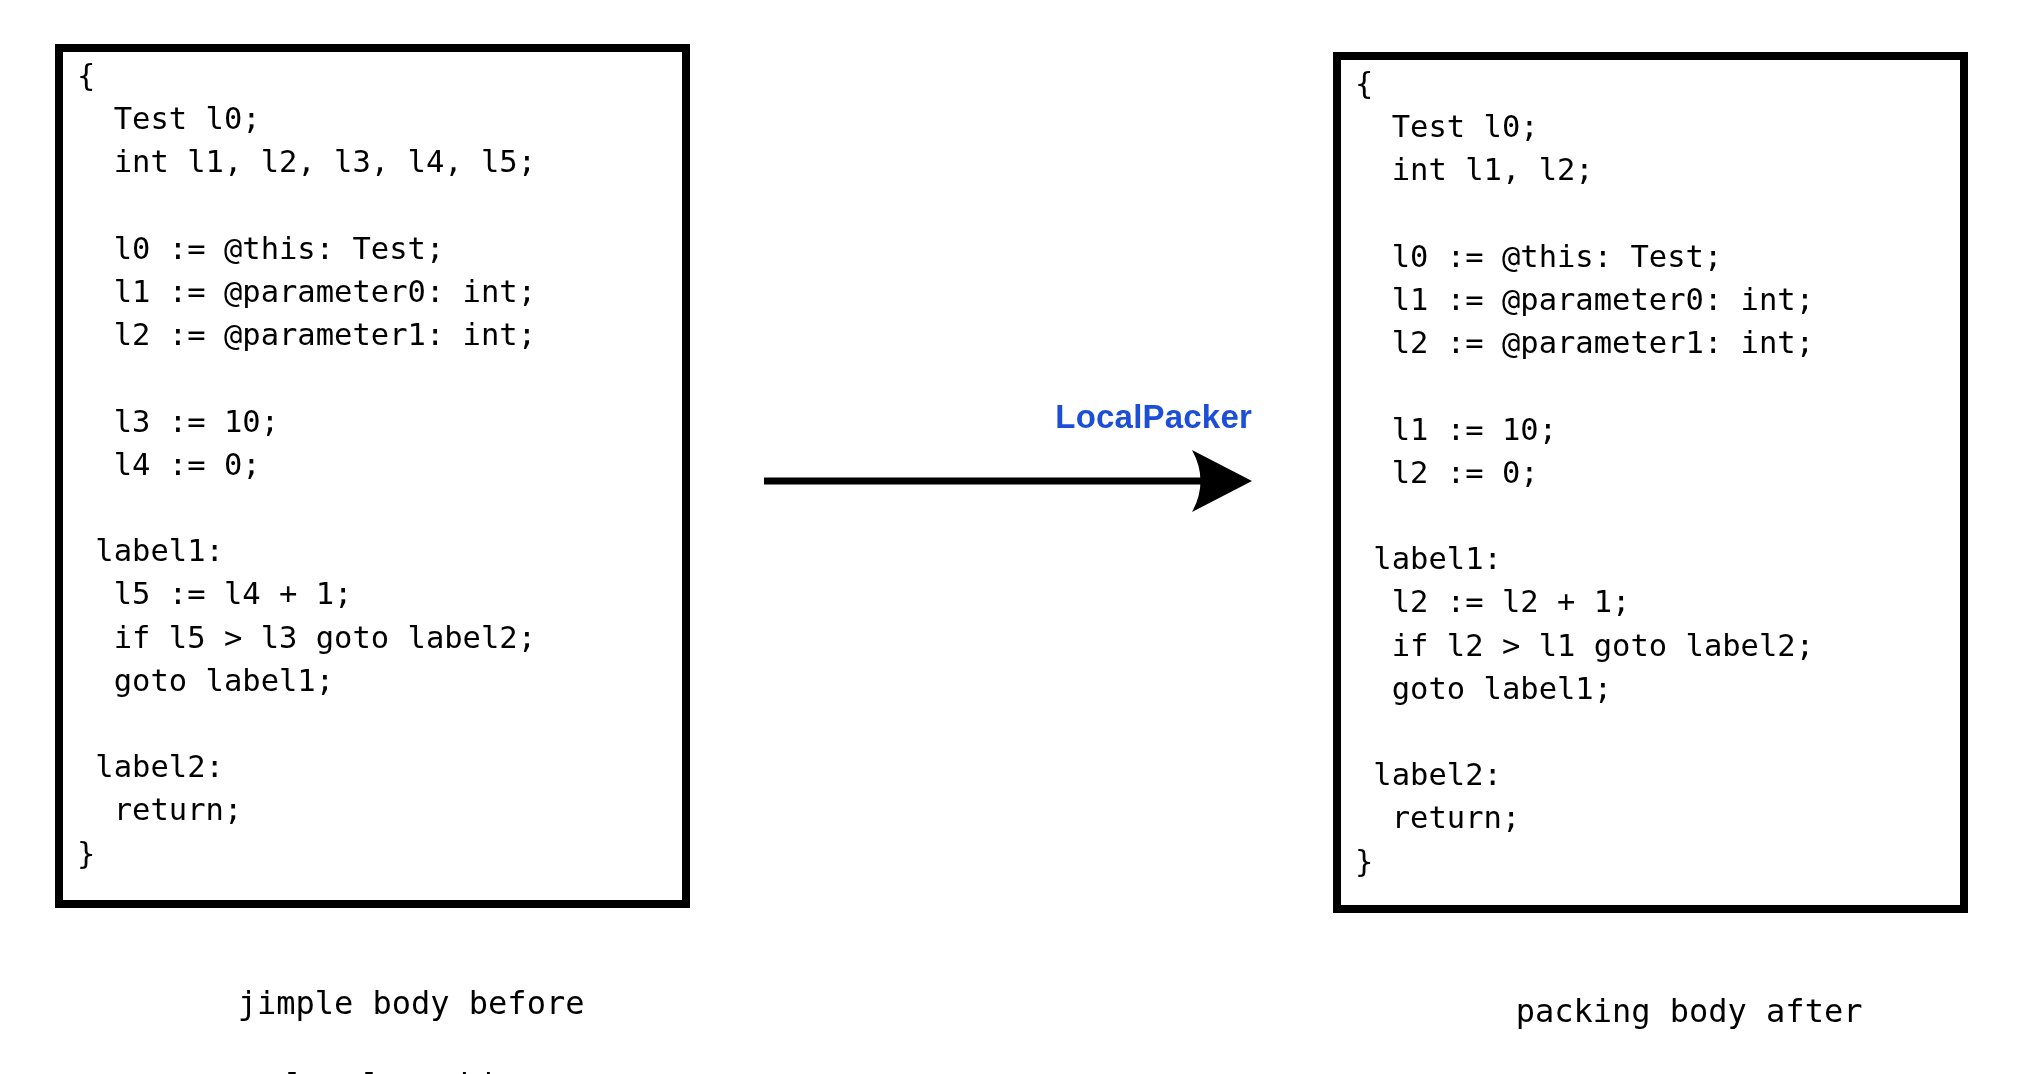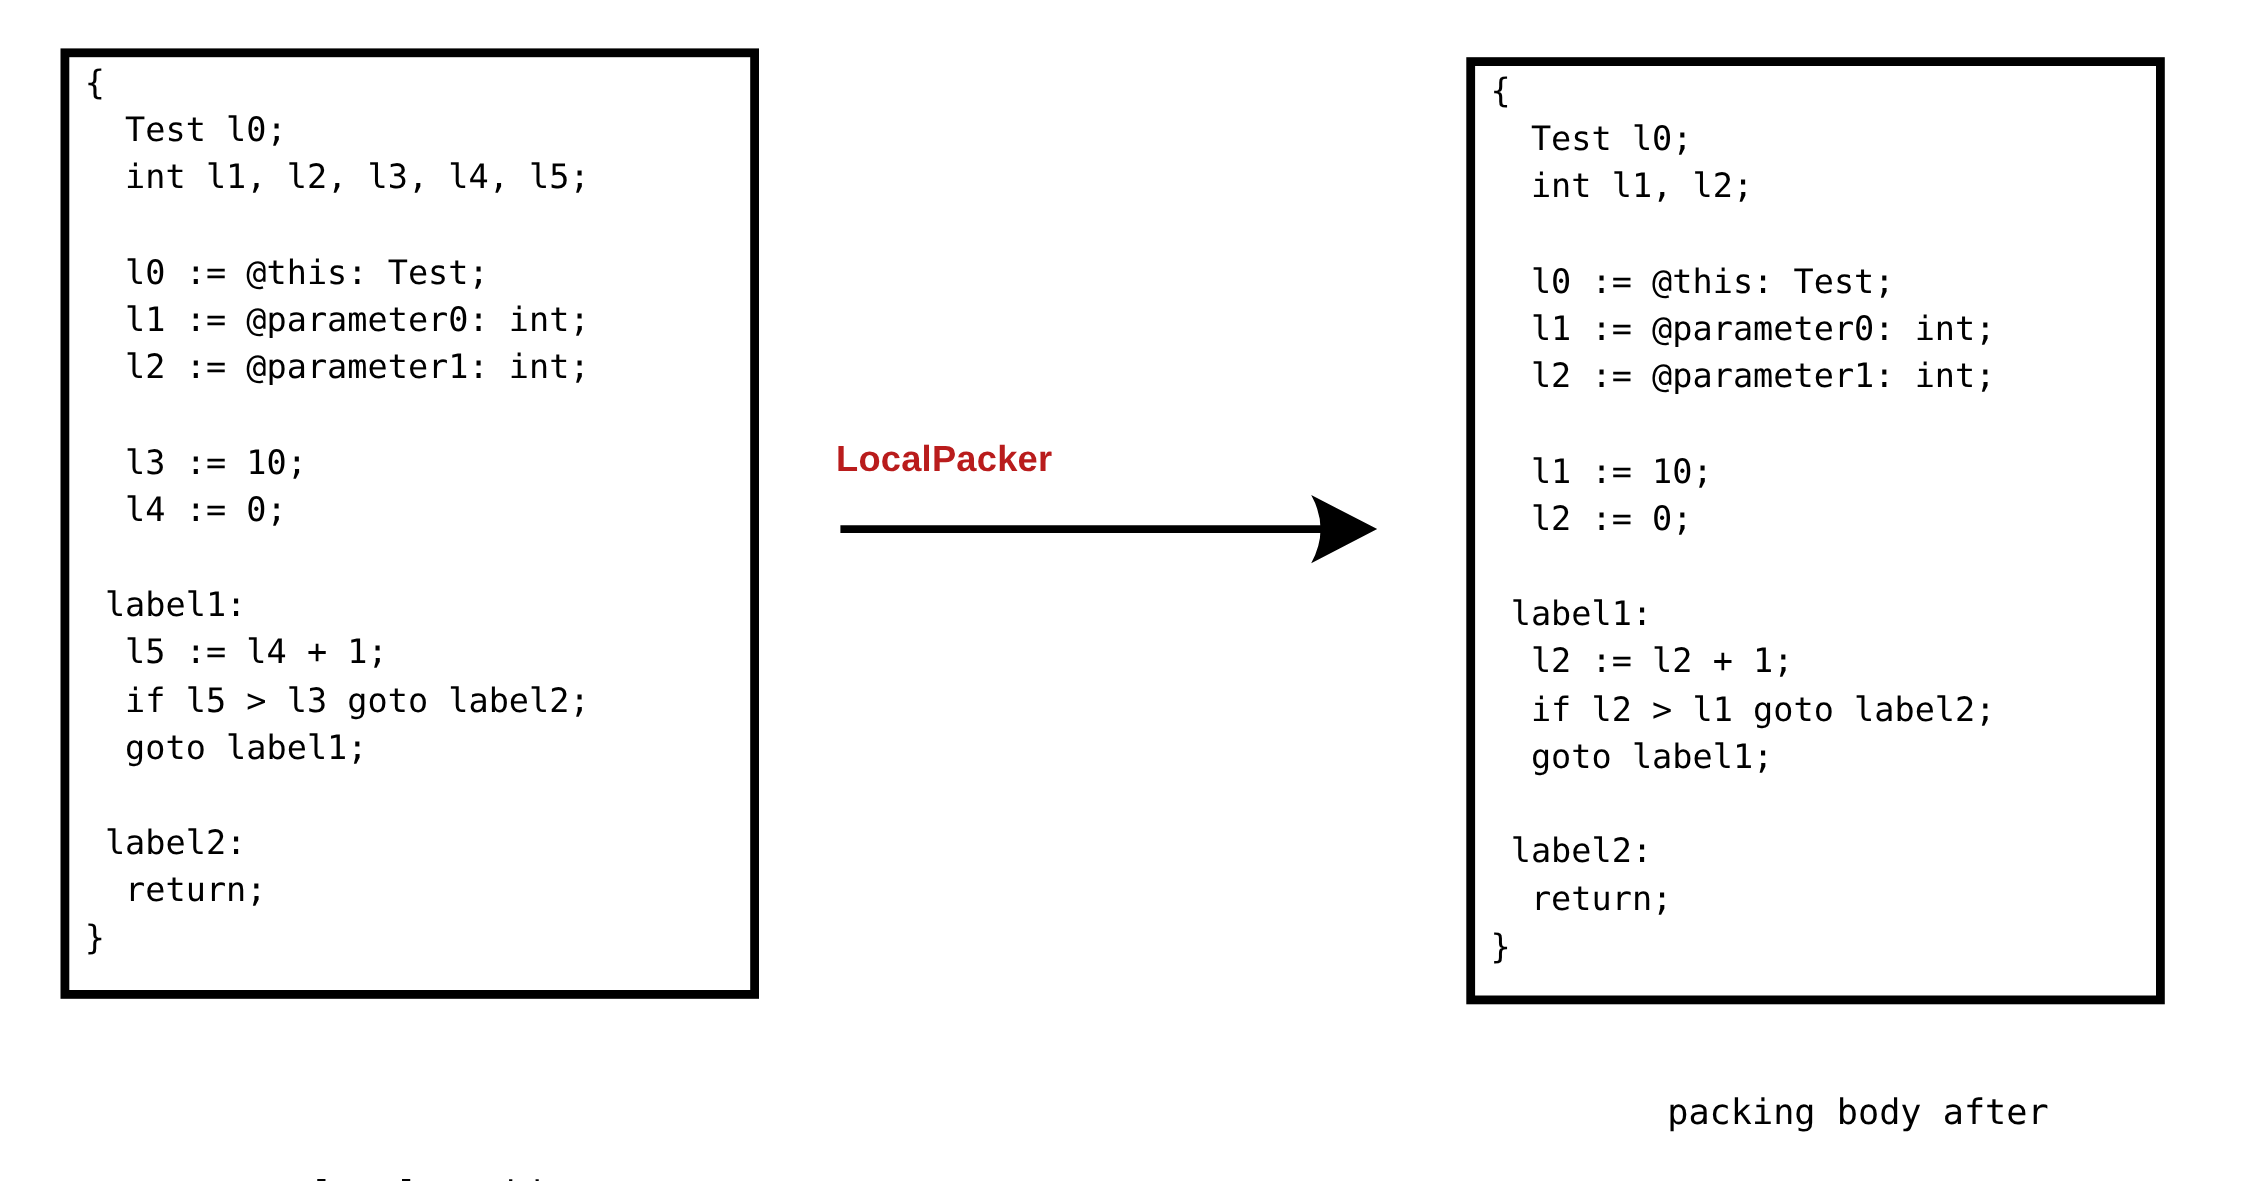--- a/index.html
+++ b/index.html
@@ -53,25 +53,25 @@
     left: 760px;
     top: 448px;
     width: 492px;
     height: 66px;
   }
   .arrow-label {
     position: absolute;
     left: 760px;
     top: 398px;
     width: 492px;
-    text-align: left;
+    text-align: right;
     font-family: "Liberation Sans", sans-serif;
     font-size: 33px;
     font-weight: bold;
-    color: #b91c1c;
+    color: #1d4ed8;
     letter-spacing: 0.2px;
   }
 
   
   .panel-caption {
     position: absolute;
     font-family: "DejaVu Sans Mono", monospace;
     font-size: 32px;
     line-height: 41px;
     color: #000000;
@@ -102,21 +102,21 @@
   l5 := l4 + 1;
   if l5 &gt; l3 goto label2;
   goto label1;
 
  label2:
   return;
 }</pre>
   </div>
 
   <div class="panel-caption caption-left">
-    <br>
+    <span>jimple body before</span><br>
     <span>local packing</span>
   </div>
 
   <div class="arrow-label">LocalPacker</div>
 
   <svg class="transform-arrow" viewBox="0 0 492 66" xmlns="http://www.w3.org/2000/svg">
     <line x1="4" y1="33" x2="470" y2="33" stroke="#000000" stroke-width="7"></line>
     <path d="M 492 33 L 432 2 Q 449 33 432 64 Z" fill="#000000"></path>
   </svg>
 

